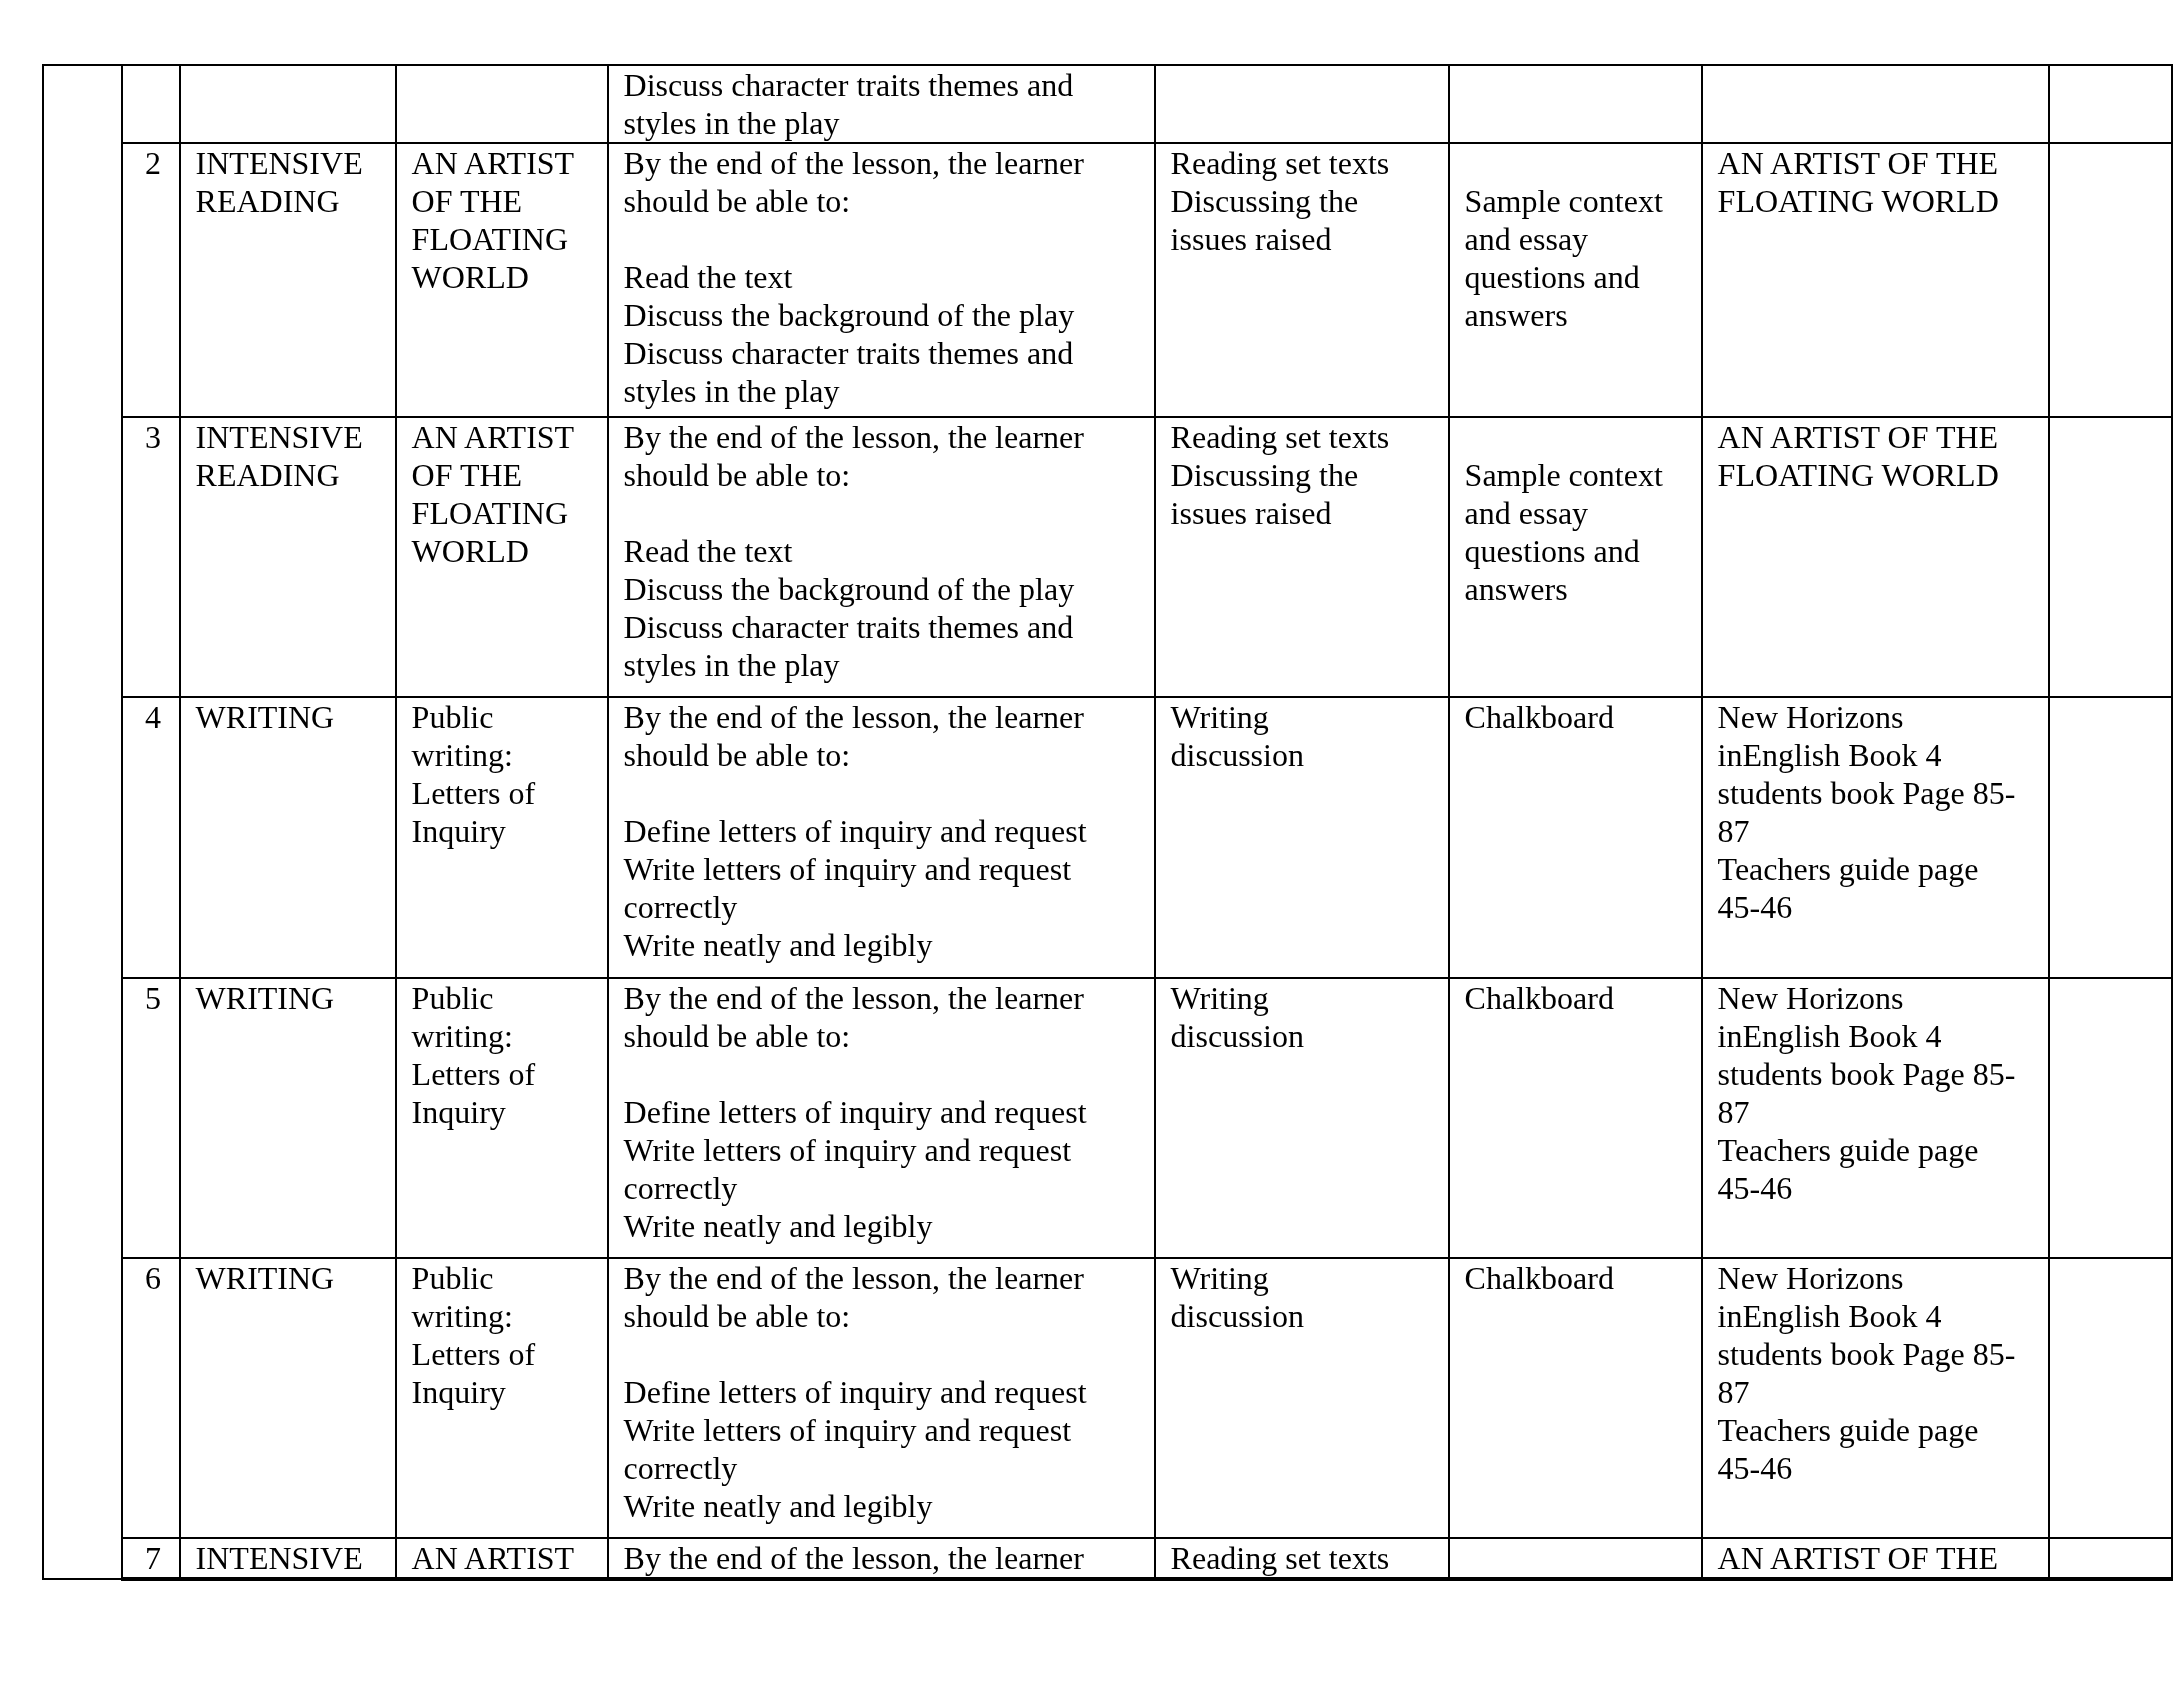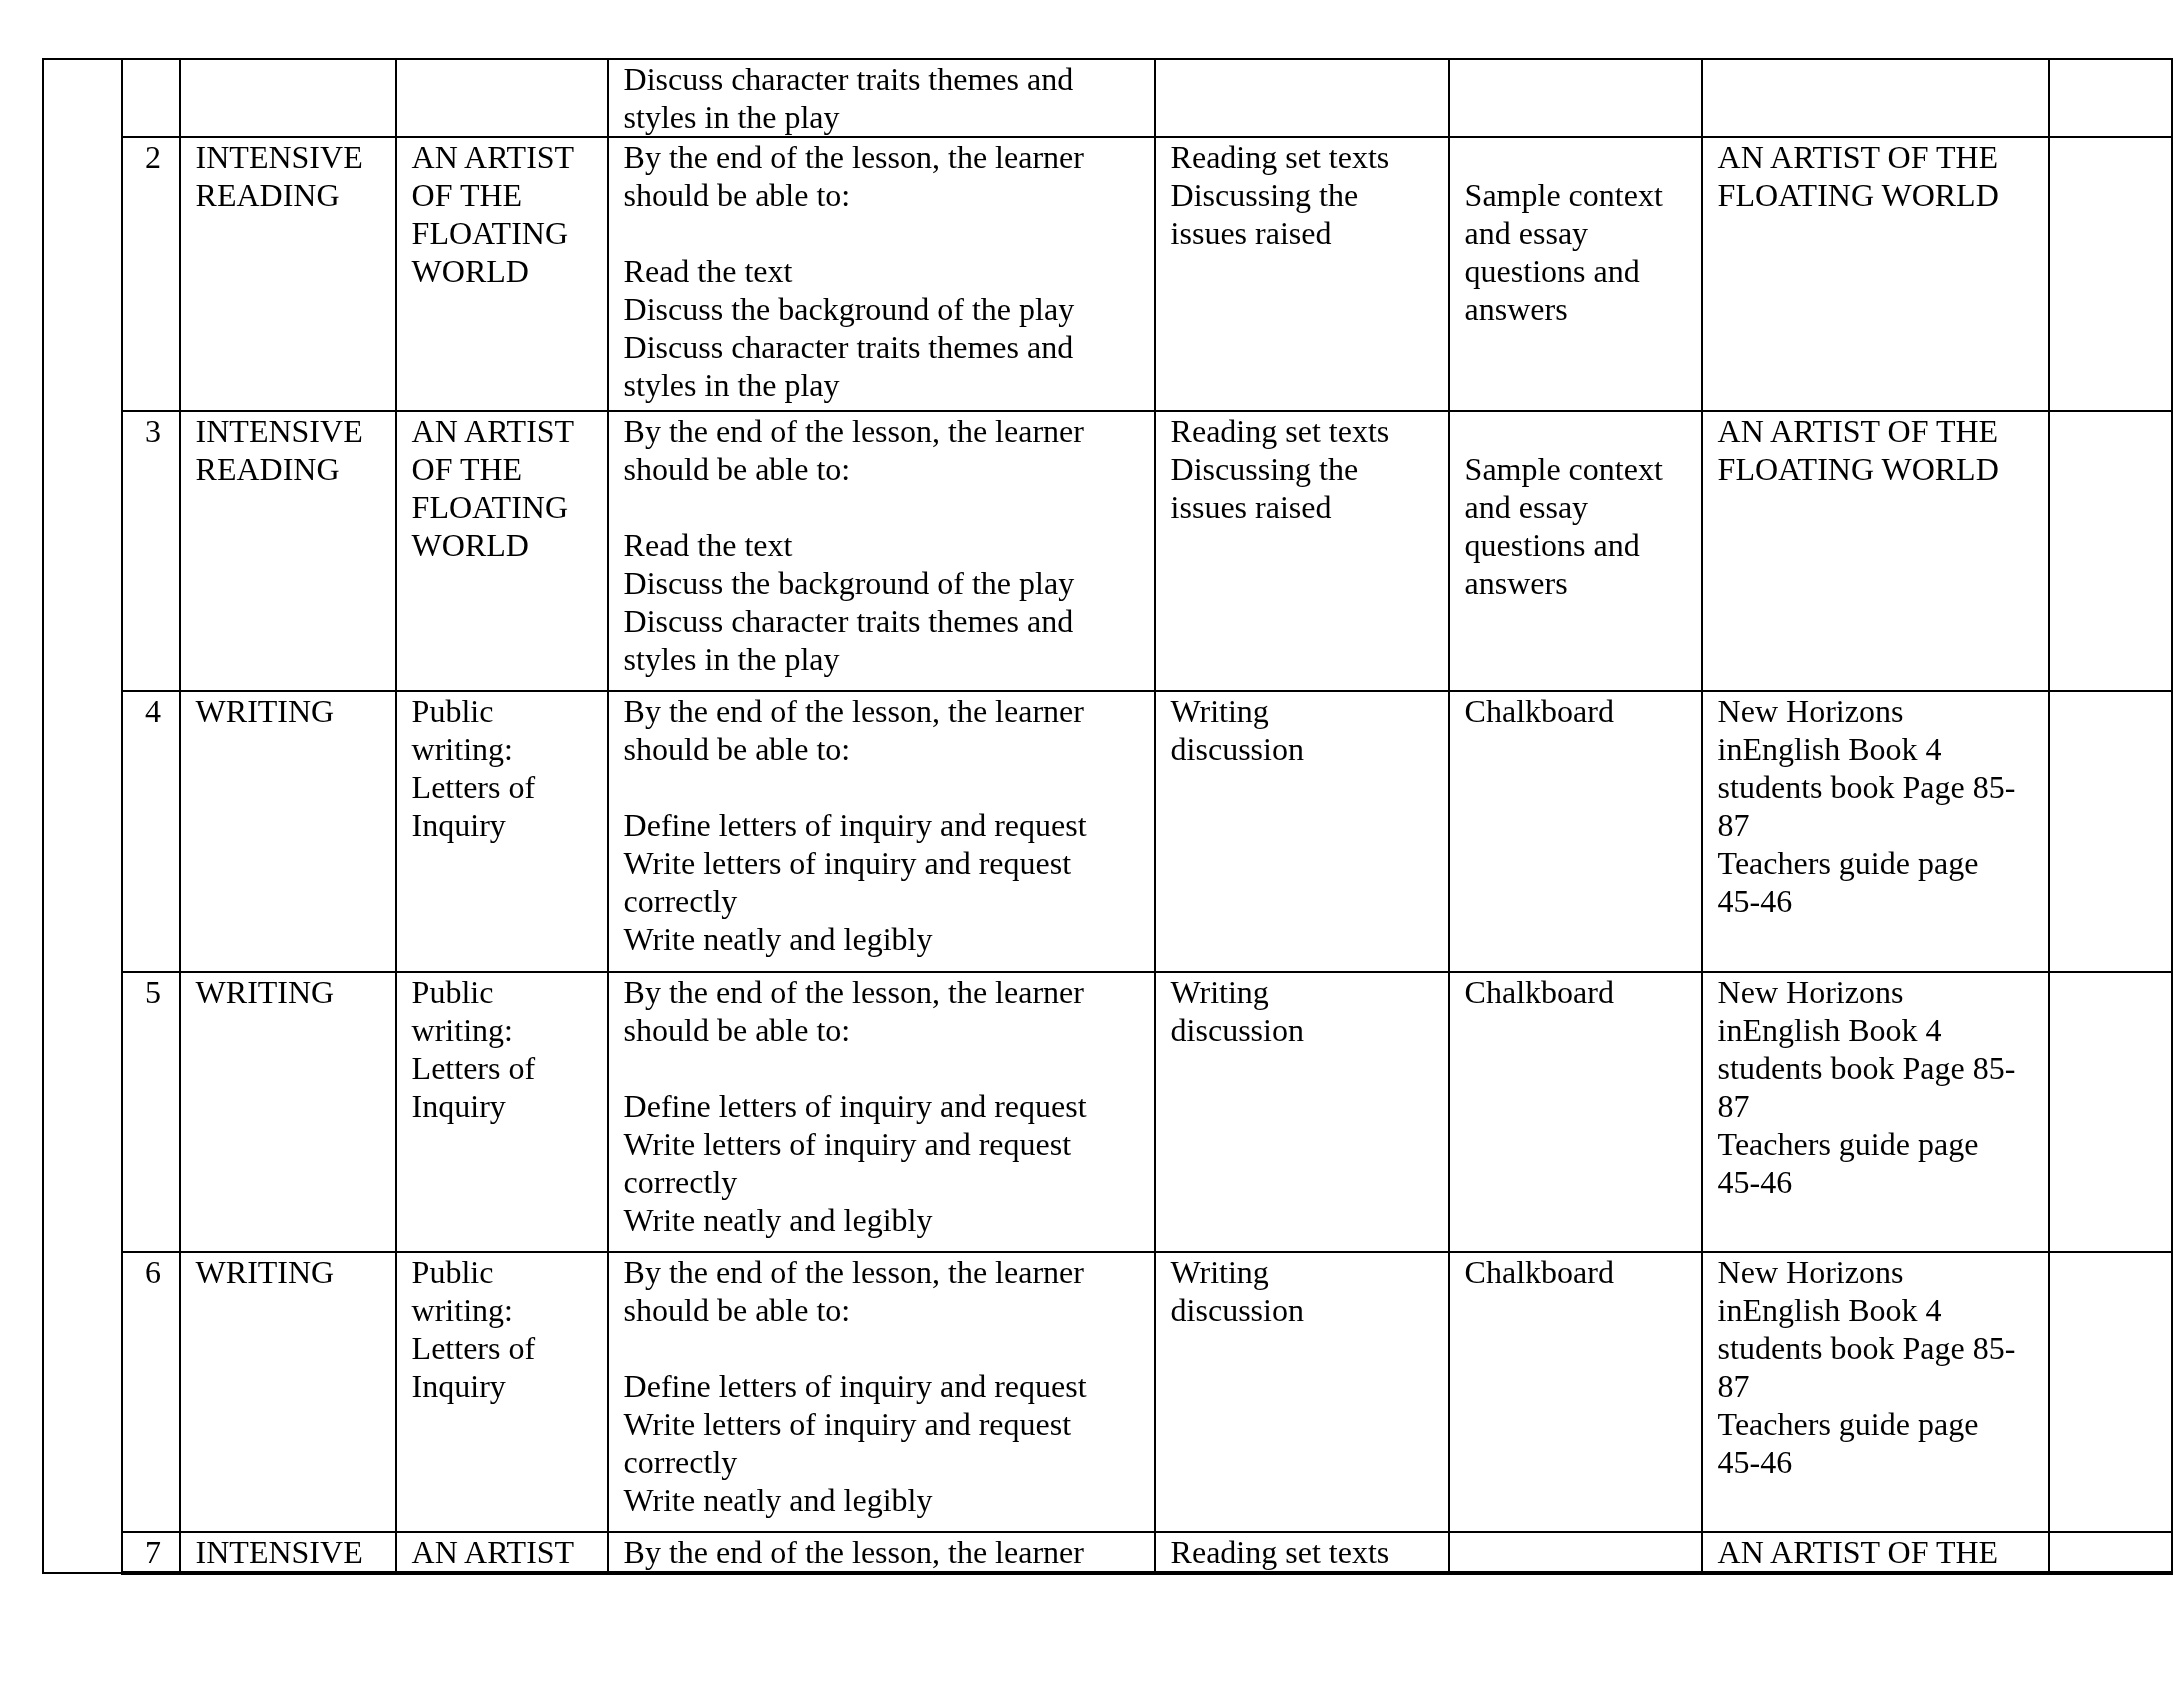--- a/index.html
+++ b/index.html
@@ -12,21 +12,21 @@
     width: 2183px;
     height: 1687px;
     background: #ffffff;
     overflow: hidden;
     font-family: "Liberation Serif", "DejaVu Serif", serif;
     color: #000000;
   }
   table.sow {
     position: absolute;
     left: 42px;
-    top: 58px;
+    top: 64px;
     width: 2130px;
     border-collapse: collapse;
     table-layout: fixed;
   }
   table.sow td {
     border: 2px solid #000000;
     vertical-align: top;
     padding: 0 10.6px 0 14.6px;
     font-size: 32px;
     line-height: 38px;

